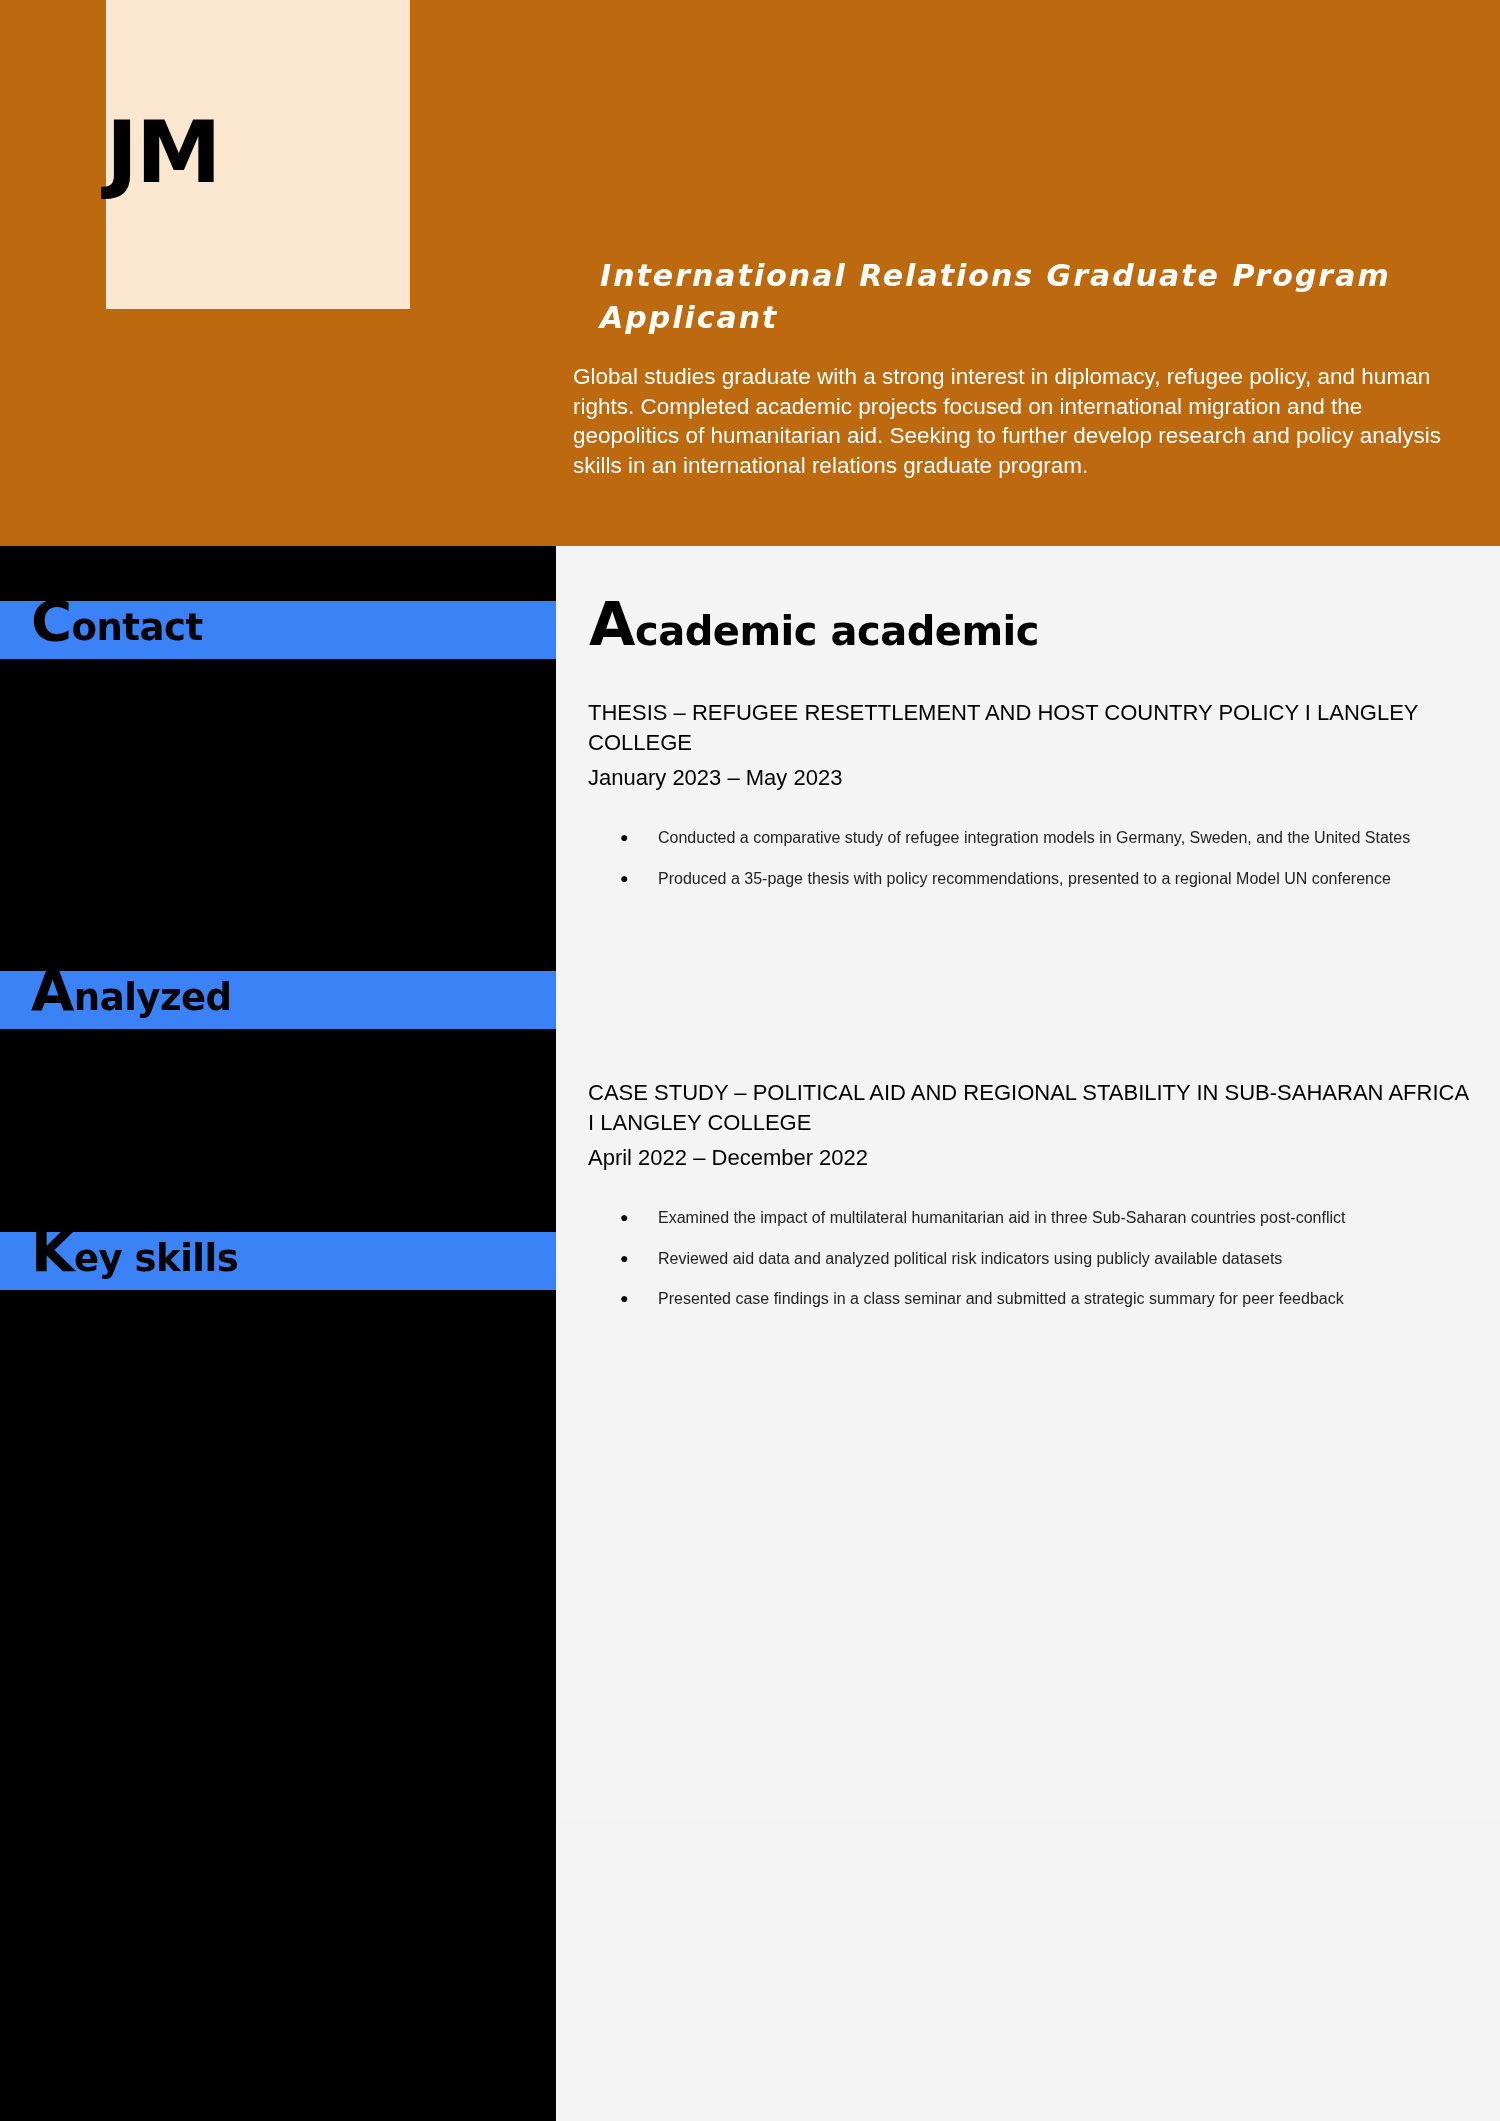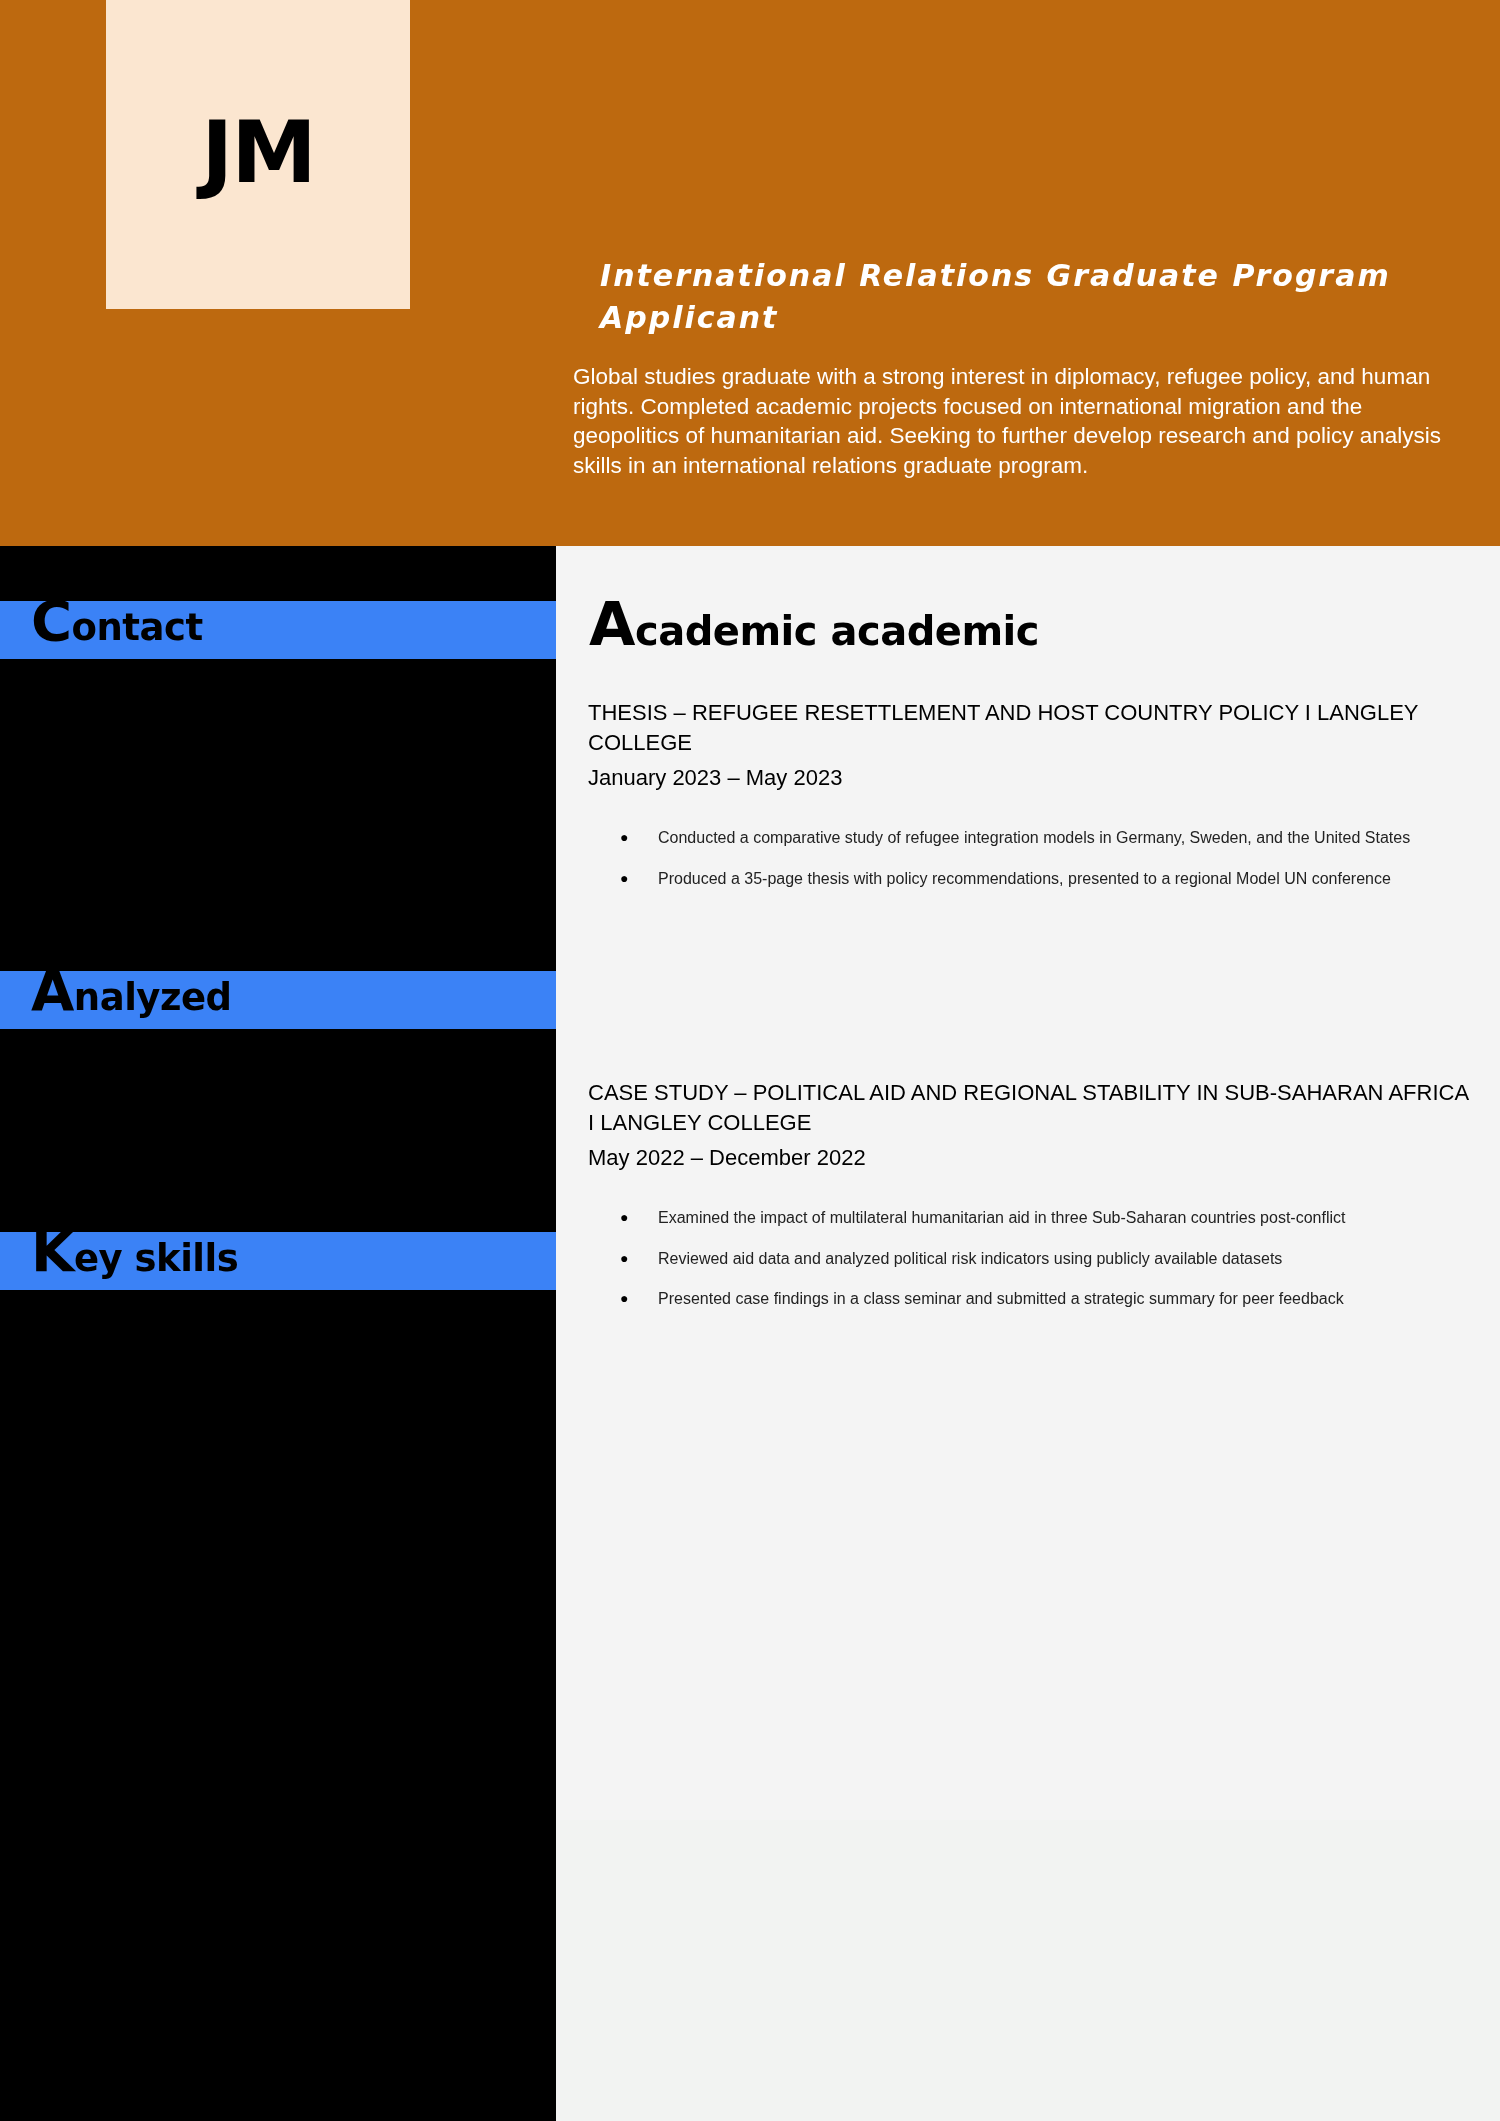--- a/index.html
+++ b/index.html
@@ -1,21 +1,21 @@
 <!DOCTYPE html>
 <html><head>
 <meta charset="utf-8">
 <style>
   * { box-sizing: border-box; margin: 0; padding: 0; }
   html, body { width: 1500px; height: 2121px; overflow: hidden; }
   body { position: relative; background: #f4f4f4; font-family: "Liberation Sans", sans-serif; }
 
   .header { position: absolute; left: 0; top: 0; width: 1500px; height: 546px; background: #bd690f; }
   .monogram { position: absolute; left: 106px; top: 0; width: 304px; height: 309px; background: #fbe6d0;
-    display: flex; align-items: center; justify-content: center; }
+    display: flex; align-items: center; }
   .monogram span { font-family: "DejaVu Sans", sans-serif; font-weight: bold; font-size: 86px; color: #000; letter-spacing: -2px; margin-top: -6px; }
 
   .name { position: absolute; left: 572px; top: 128px; color: #fff; font-family: "DejaVu Sans", sans-serif;
     font-size: 98px; line-height: 1.1; white-space: nowrap; letter-spacing: 1px; }
   .name .first { font-weight: bold; }
   .name .last { font-weight: normal; }
 
   .subtitle { position: absolute; left: 600px; top: 255px; width: 800px; color: #ffffff;
     font-family: "DejaVu Sans", sans-serif; font-weight: bold; font-size: 30px; line-height: 42px; letter-spacing: 2px; font-style: italic; }
   .summary { position: absolute; left: 573px; top: 362px; width: 880px; color: #fff;
@@ -80,20 +80,20 @@
     <div class="proj-title">Thesis – Refugee Resettlement and Host Country Policy I Langley College</div>
     <div class="proj-date">January 2023 – May 2023</div>
     <ul class="bullets">
       <li>Conducted a comparative study of refugee integration models in Germany, Sweden, and the United States</li>
       <li>Produced a 35-page thesis with policy recommendations, presented to a regional Model UN conference</li>
     </ul>
   </div>
 
   <div class="project proj-2">
     <div class="proj-title">Case Study – Political Aid and Regional Stability in Sub-Saharan Africa I Langley College</div>
-    <div class="proj-date">May 2022 – December 2022</div>
+    <div class="proj-date">April 2022 – December 2022</div>
     <ul class="bullets">
       <li>Examined the impact of multilateral humanitarian aid in three Sub-Saharan countries post-conflict</li>
       <li>Reviewed aid data and analyzed political risk indicators using publicly available datasets</li>
       <li>Presented case findings in a class seminar and submitted a strategic summary for peer feedback</li>
     </ul>
   </div>
 </div>
 
 </body></html>

